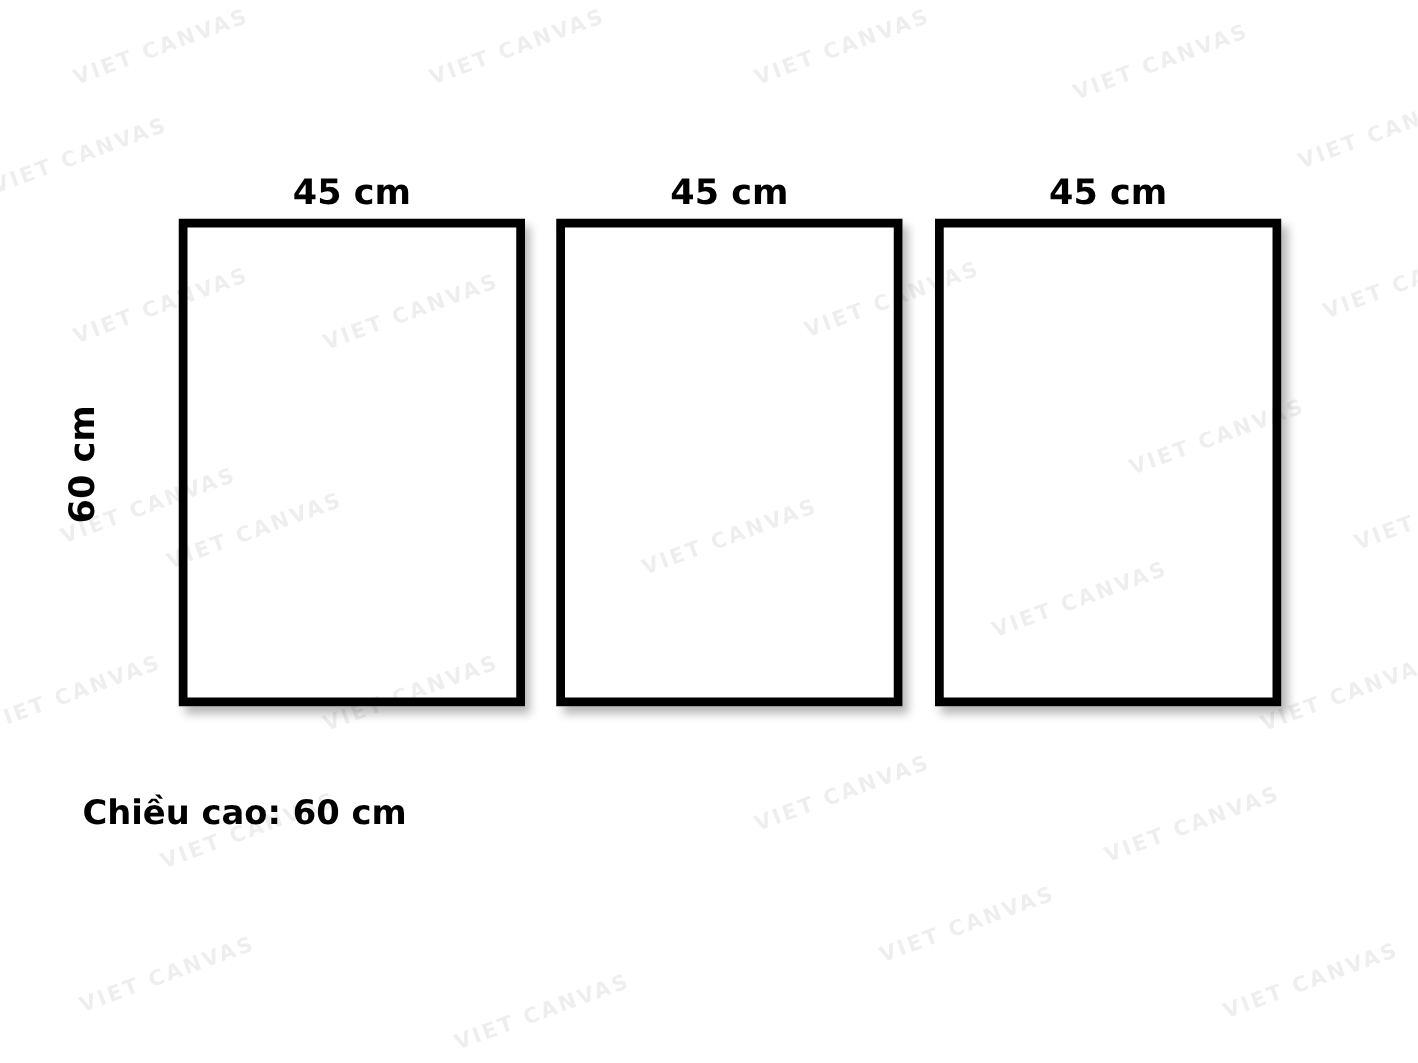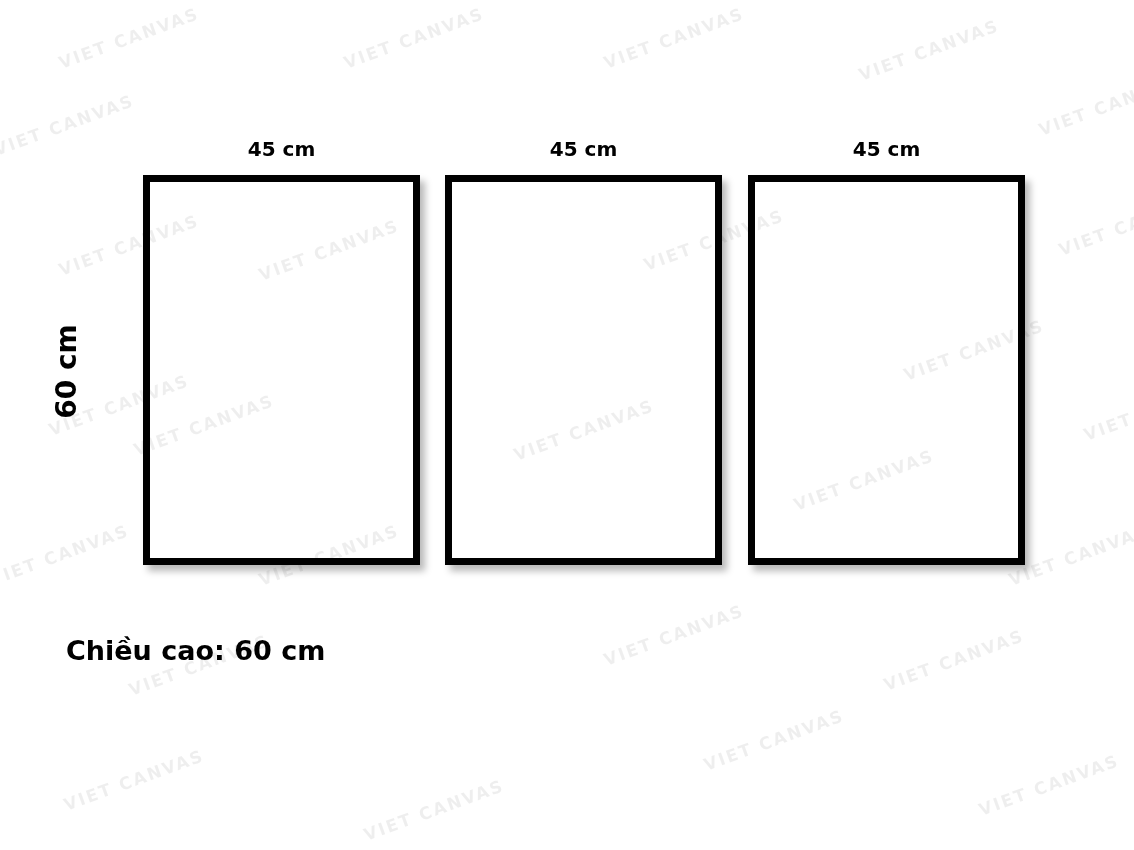--- a/index.html
+++ b/index.html
@@ -45,21 +45,21 @@
   .panel {
     position: absolute;
     background: #ffffff;
     border: 7px solid #000000;
     box-sizing: border-box;
     box-shadow: 5px 6px 7px rgba(0, 0, 0, 0.28);
   }
 
   .width-label {
     position: absolute;
-    font-size: 20px;
+    font-size: 28px;
     font-weight: 700;
     text-align: center;
     white-space: nowrap;
     color: #000000;
   }
 
   #height-label {
     position: absolute;
     font-size: 28px;
     font-weight: 700;

